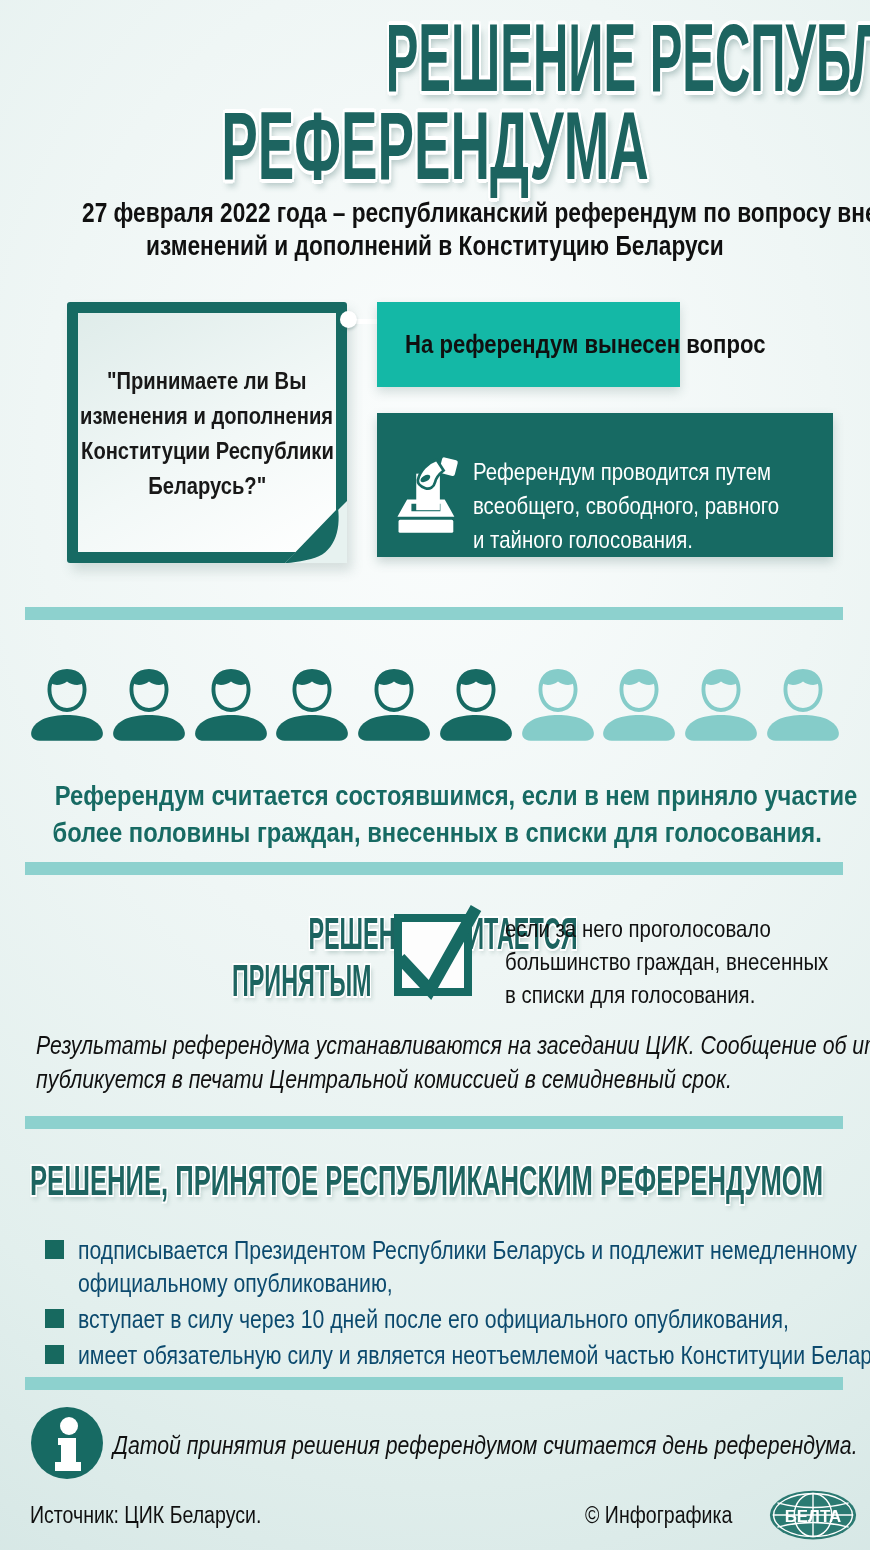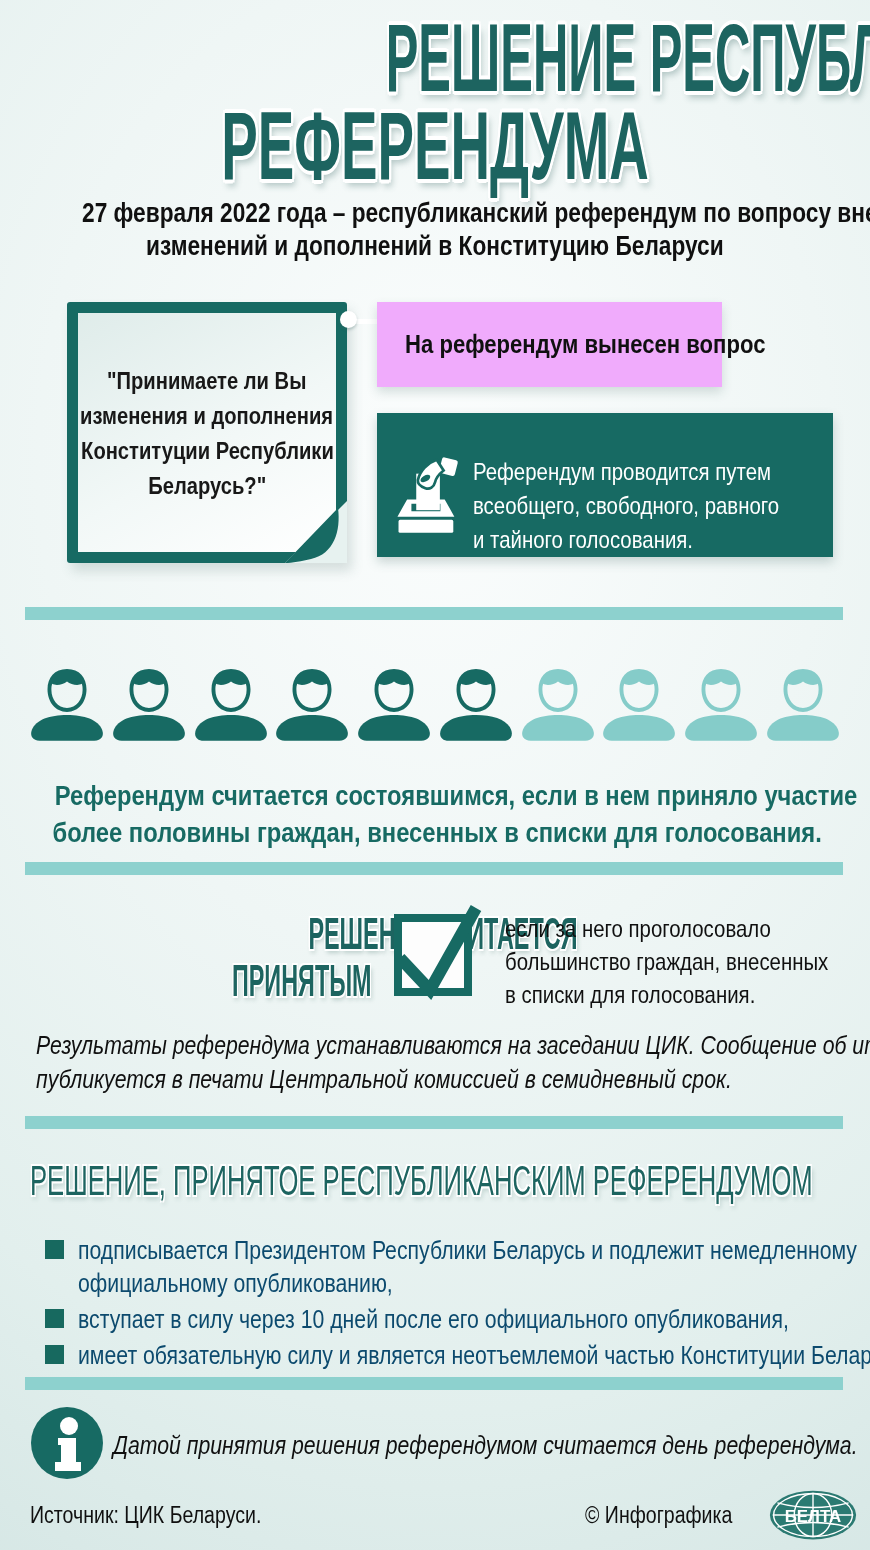--- a/index.html
+++ b/index.html
@@ -27,21 +27,21 @@
   .note{left:67px;top:302px;width:280px;height:261px;box-sizing:border-box;
     border:11px solid #176a63;border-radius:3px;
     background:linear-gradient(150deg,#dfecea 0%,#f2f8f7 55%,#ffffff 100%);
     box-shadow:5px 8px 12px rgba(60,100,95,.18);
     display:flex;align-items:center;justify-content:center;text-align:center;}
   .note-text{font-size:24px;font-weight:bold;color:#181818;line-height:35px;}
   .note-fold{right:-11px;bottom:-11px;width:62px;height:62px;}
   .connector-line{left:351px;top:319px;width:28px;height:5px;background:#fff;}
   .connector-dot{left:340px;top:311px;width:17px;height:17px;border-radius:50%;background:#fff;box-shadow:0 2px 3px rgba(60,100,95,.3);}
 
-  .question-label-box{left:377px;top:302px;width:345px;height:85px;background:#f0abfc;
+  .question-label-box{left:377px;top:302px;width:303px;height:85px;background:#14b8a6;
     box-shadow:0 5px 10px rgba(60,100,95,.20);display:flex;align-items:center;padding-left:28px;box-sizing:border-box;}
   .question-label-box .lbl{font-size:26px;font-weight:bold;color:#101010;}
 
   
   .vote-box{left:377px;top:413px;width:456px;height:144px;background:#176a63;
     box-shadow:0 5px 10px rgba(60,100,95,.25);display:flex;align-items:flex-end;box-sizing:border-box;padding-left:14px;}
   .vote-box .txt{color:#fff;font-size:24px;line-height:34px;margin-left:12px;}
 
   
   .bar{left:25px;width:818px;height:13px;background:#8dd1ce;}
@@ -59,21 +59,21 @@
   .decision-heading{left:60px;top:910px;width:312px;text-align:right;color:#1d6460;font-weight:bold;font-size:45px;line-height:47px;}
   .decision-heading span{display:inline-block;white-space:nowrap;transform:scaleX(.52);transform-origin:100% 50%;
     text-shadow:-2px -2px 0 #fff,2px -2px 0 #fff,-2px 2px 0 #fff,2px 2px 0 #fff,3px 4px 6px rgba(40,90,85,.25);}
   .checkbox{left:394px;top:914px;width:78px;height:82px;box-sizing:border-box;border:8px solid #176a63;background:#fdfdfd;}
   .check-svg{left:386px;top:896px;width:102px;height:108px;}
   .condition-text{left:505px;top:912px;width:330px;font-size:24px;color:#101010;line-height:33px;}
 
   .results-note{left:36px;top:1028px;width:820px;font-style:italic;font-size:25px;color:#101010;line-height:34px;font-weight:500;}
 
   
-  .adopted-heading{left:30px;top:1158px;width:840px;color:#1d6460;font-weight:normal;font-size:42px;line-height:46px;}
+  .adopted-heading{left:30px;top:1158px;width:840px;color:#1d6460;font-weight:bold;font-size:42px;line-height:46px;}
   .adopted-heading span{display:inline-block;white-space:nowrap;transform:scaleX(.61);transform-origin:0 50%;
     text-shadow:-2px -2px 0 #fff,2px -2px 0 #fff,-2px 2px 0 #fff,2px 2px 0 #fff,3px 4px 6px rgba(40,90,85,.25);}
   .bullets{left:45px;top:1234px;width:800px;}
   .bullet-item{position:relative;padding-left:33px;margin-bottom:3px;font-size:25px;color:#0c4a6e;line-height:33px;}
   .bullet-sq{position:absolute;left:0;top:6px;width:19px;height:19px;background:#17695f;}
 
   
   .info-icon{left:30px;top:1406px;width:74px;height:74px;}
   .info-text{left:113px;top:1431px;width:740px;font-style:italic;font-size:25px;color:#101010;font-weight:500;text-align:center;}
 

